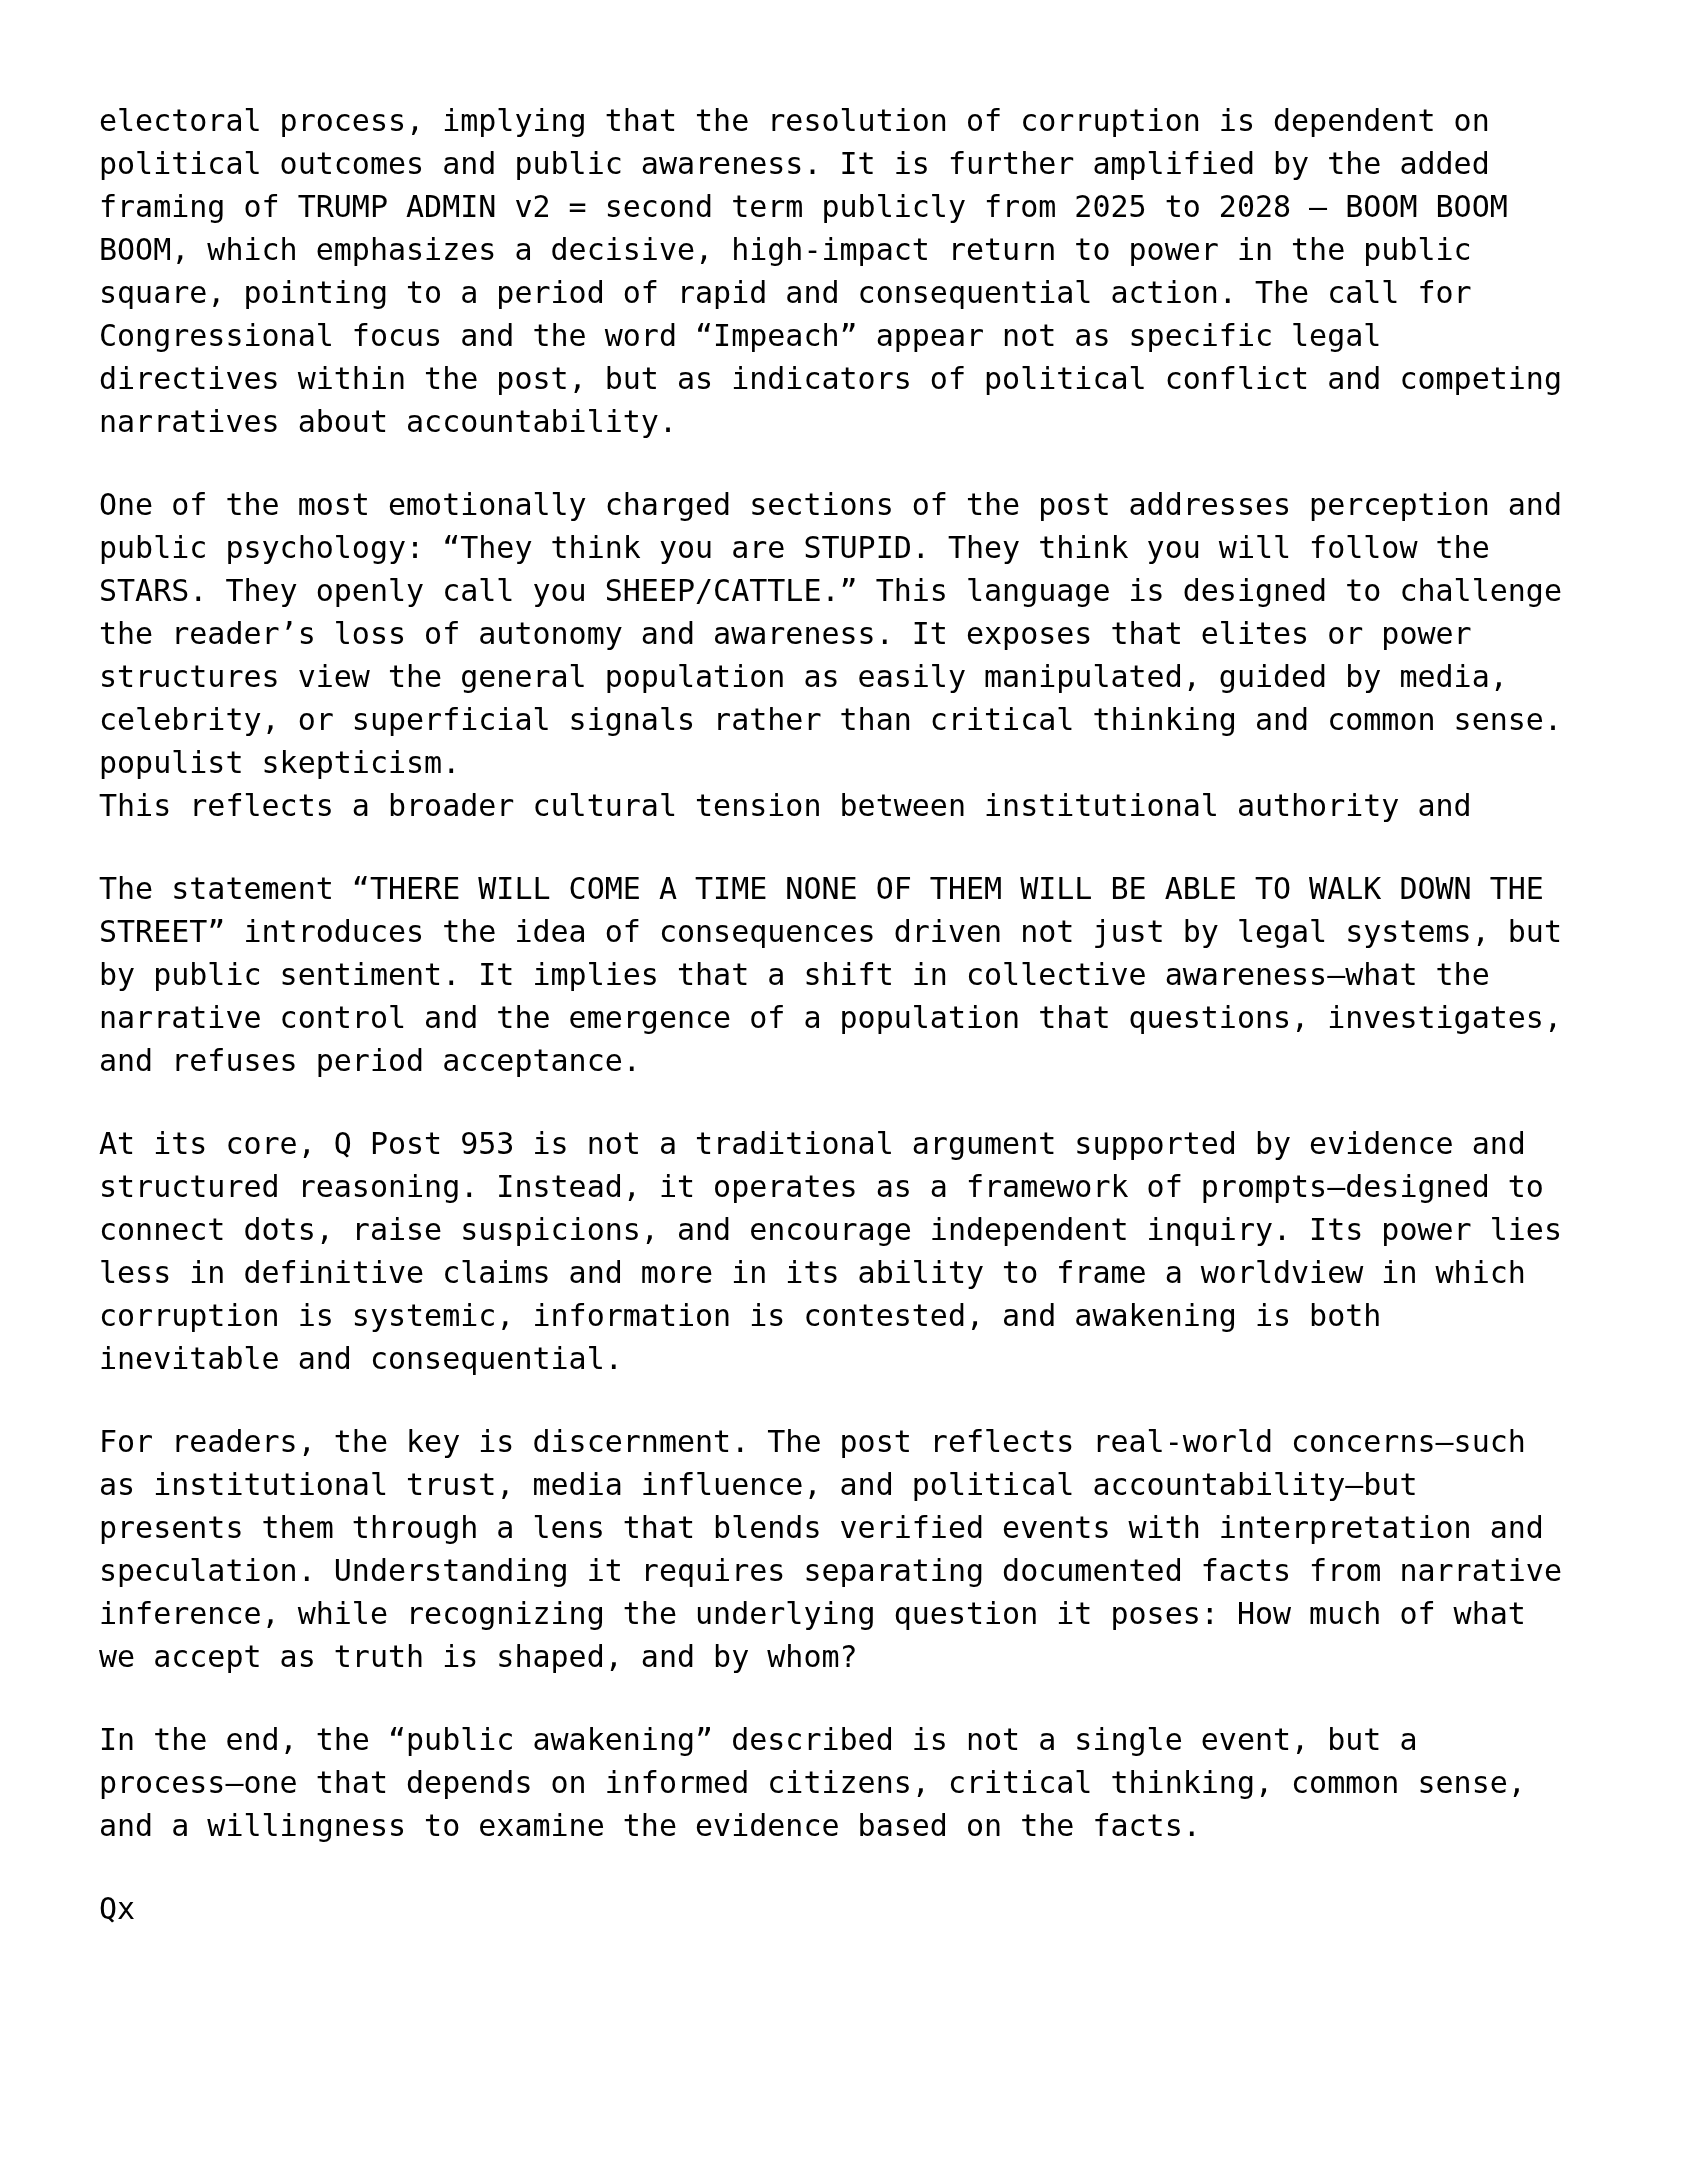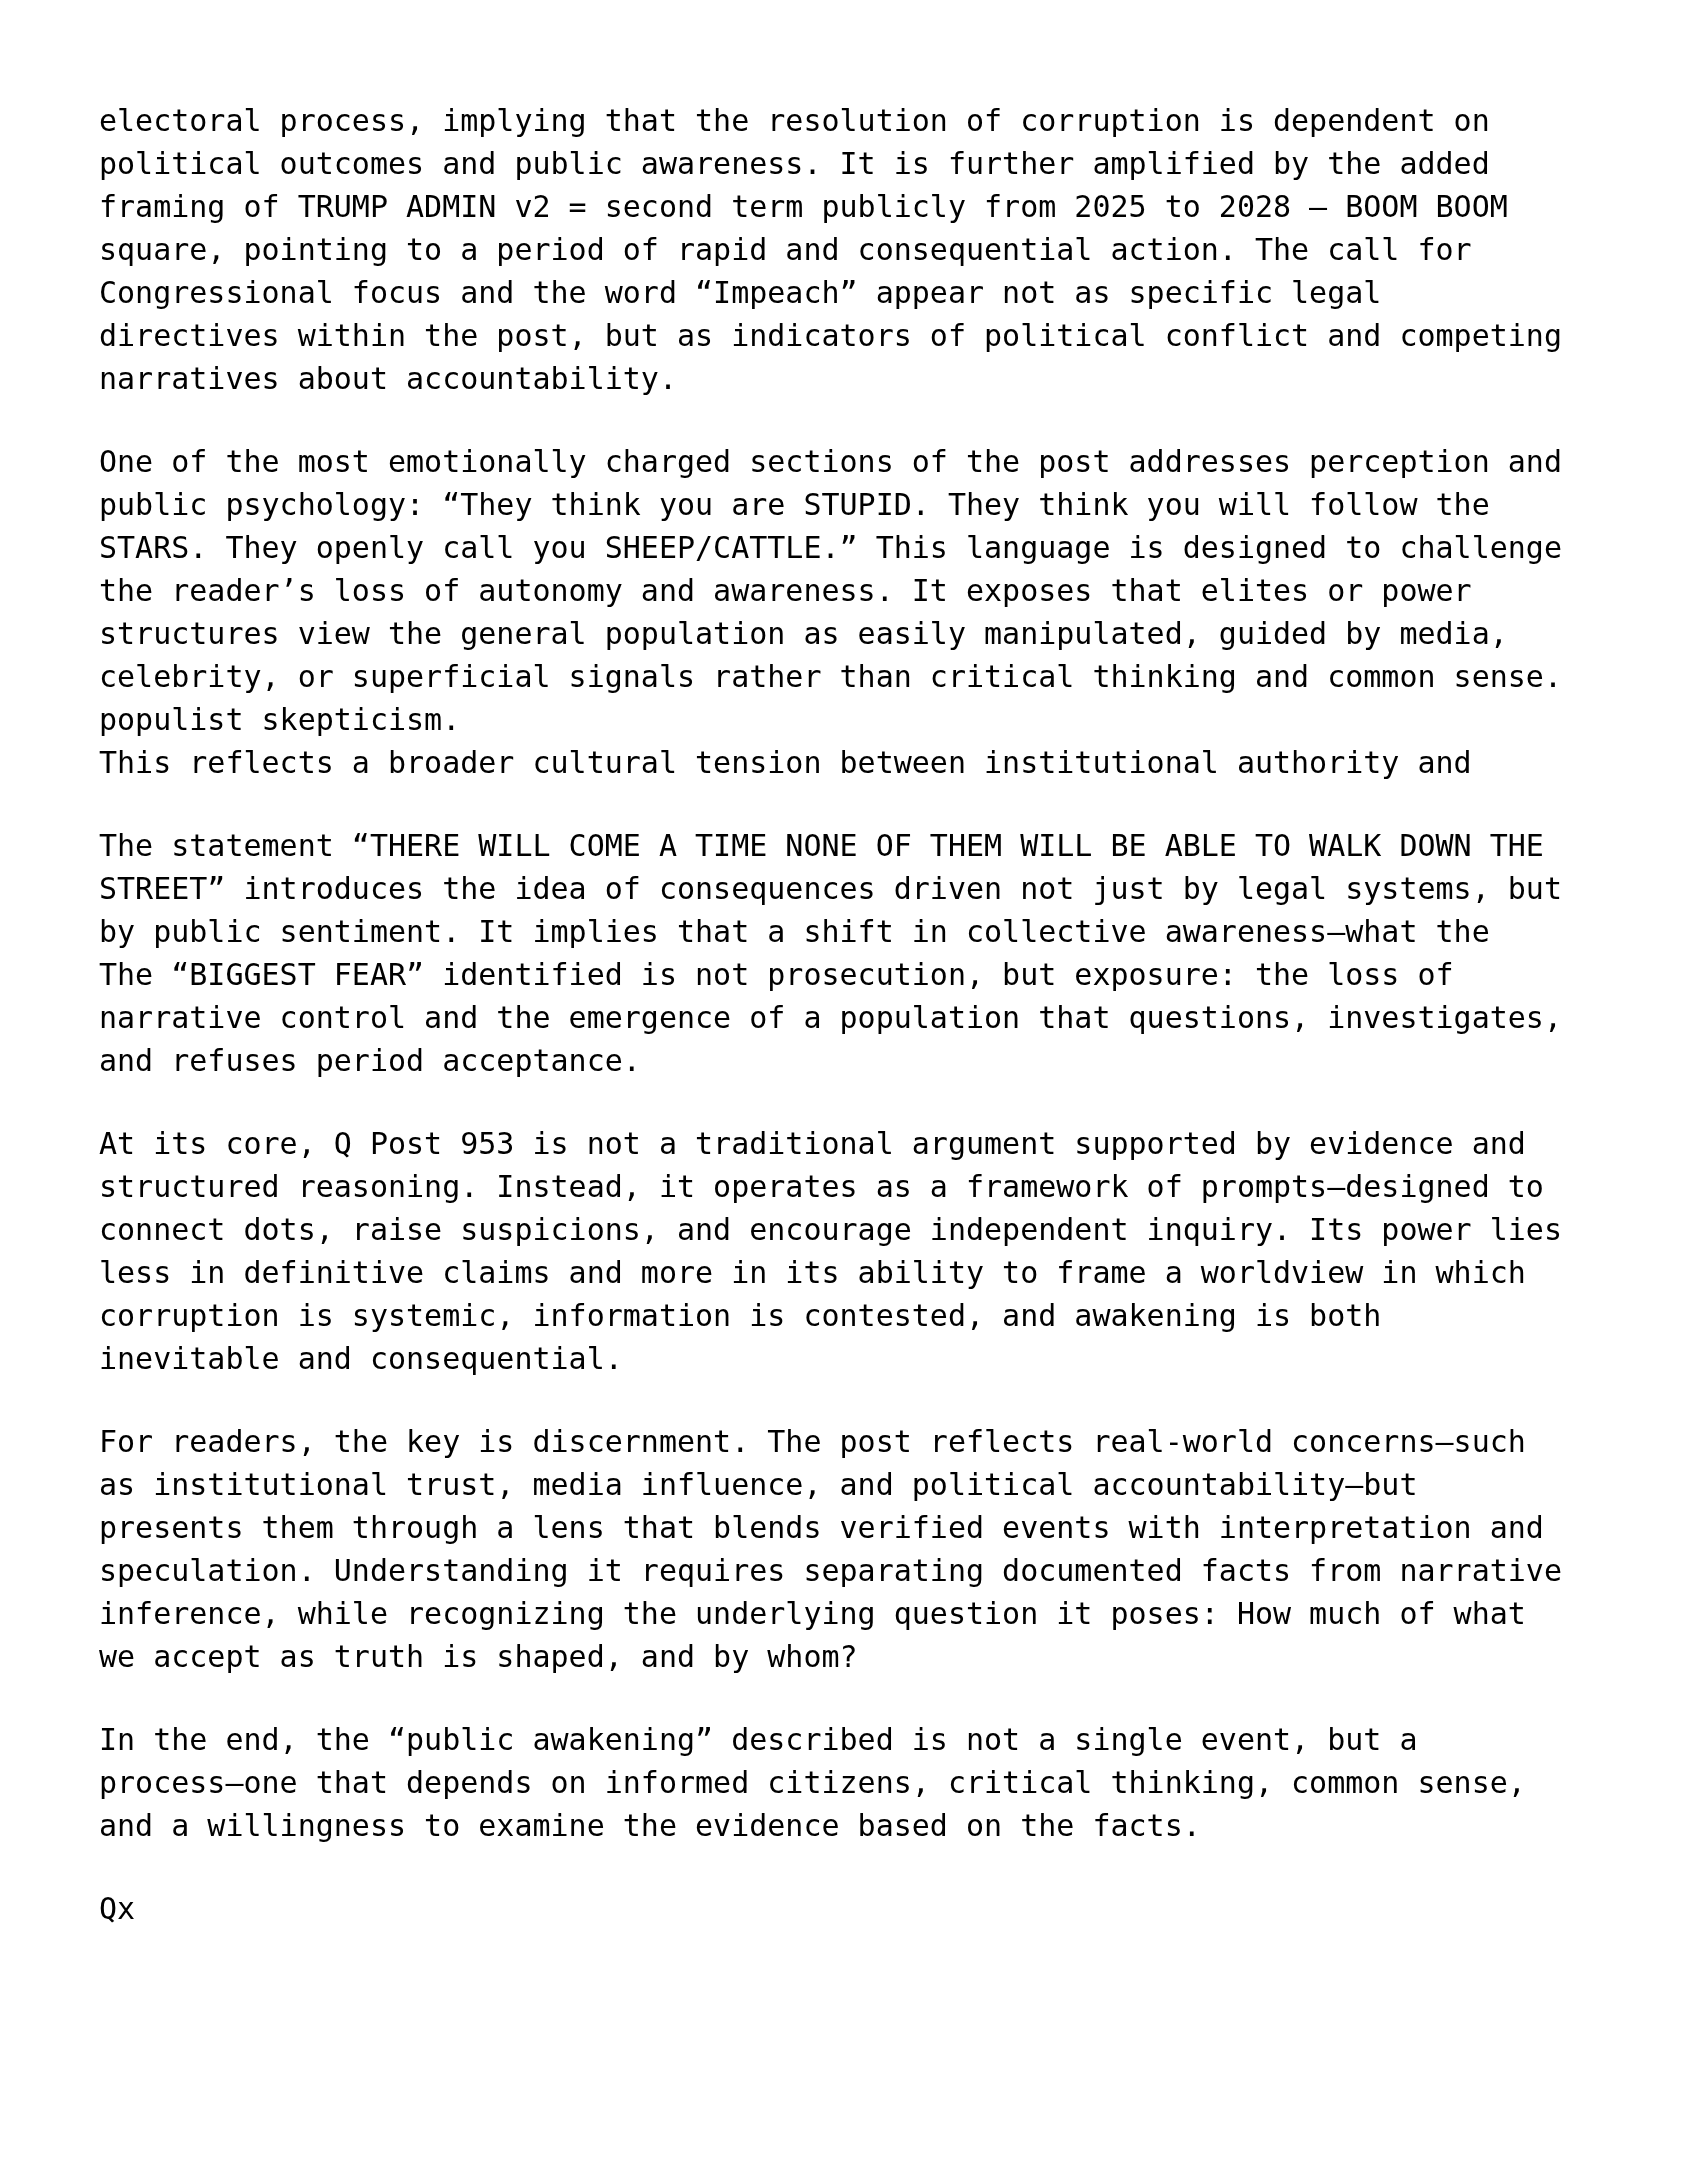--- a/index.html
+++ b/index.html
@@ -32,40 +32,40 @@
 </style>
 </head>
 <body>
 
 <div class="page">
   <div class="doc-body" id="doc-body" style="color: #000000;">
       <div class="paragraph">
         <div class="line">electoral process, implying that the resolution of corruption is dependent on</div>
         <div class="line">political outcomes and public awareness. It is further amplified by the added</div>
         <div class="line">framing of TRUMP ADMIN v2 = second term publicly from 2025 to 2028 — BOOM BOOM</div>
+        <div class="line">BOOM, which emphasizes a decisive, high-impact return to power in the public</div>
         <div class="line">square, pointing to a period of rapid and consequential action. The call for</div>
         <div class="line">Congressional focus and the word “Impeach” appear not as specific legal</div>
         <div class="line">directives within the post, but as indicators of political conflict and competing</div>
         <div class="line">narratives about accountability.</div>
       </div>
       <div class="paragraph">
         <div class="line">One of the most emotionally charged sections of the post addresses perception and</div>
         <div class="line">public psychology: “They think you are STUPID. They think you will follow the</div>
         <div class="line">STARS. They openly call you SHEEP/CATTLE.” This language is designed to challenge</div>
         <div class="line">the reader’s loss of autonomy and awareness. It exposes that elites or power</div>
         <div class="line">structures view the general population as easily manipulated, guided by media,</div>
         <div class="line">celebrity, or superficial signals rather than critical thinking and common sense.</div>
         <div class="line">populist skepticism.</div>
         <div class="line">This reflects a broader cultural tension between institutional authority and</div>
       </div>
       <div class="paragraph">
         <div class="line">The statement “THERE WILL COME A TIME NONE OF THEM WILL BE ABLE TO WALK DOWN THE</div>
         <div class="line">STREET” introduces the idea of consequences driven not just by legal systems, but</div>
         <div class="line">by public sentiment. It implies that a shift in collective awareness—what the</div>
-        <div class="line">The “BIGGEST FEAR” identified is not prosecution, but exposure: the loss of</div>
         <div class="line">narrative control and the emergence of a population that questions, investigates,</div>
         <div class="line">and refuses period acceptance.</div>
       </div>
       <div class="paragraph">
         <div class="line">At its core, Q Post 953 is not a traditional argument supported by evidence and</div>
         <div class="line">structured reasoning. Instead, it operates as a framework of prompts—designed to</div>
         <div class="line">connect dots, raise suspicions, and encourage independent inquiry. Its power lies</div>
         <div class="line">less in definitive claims and more in its ability to frame a worldview in which</div>
         <div class="line">corruption is systemic, information is contested, and awakening is both</div>
         <div class="line">inevitable and consequential.</div>

